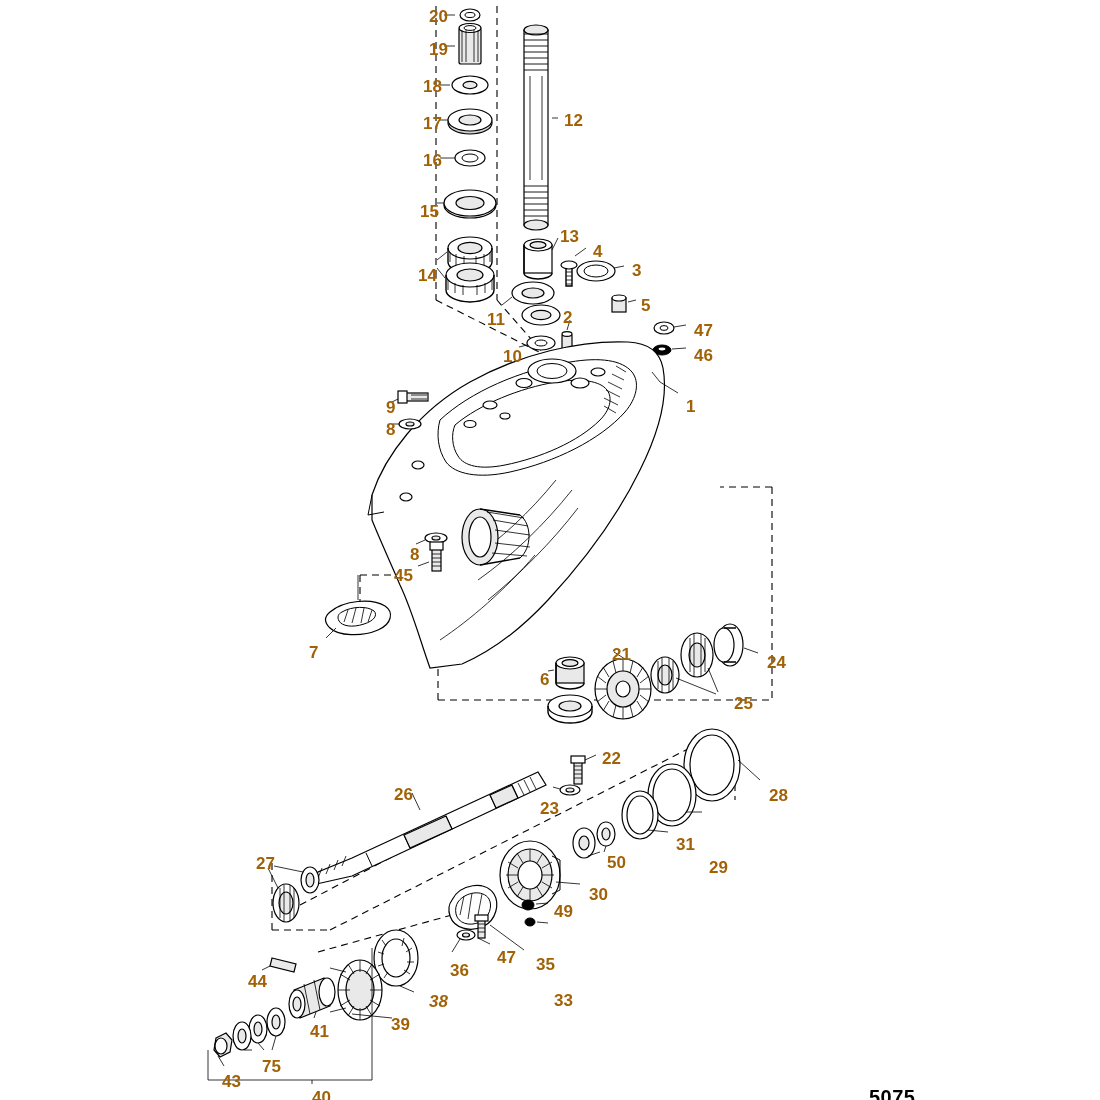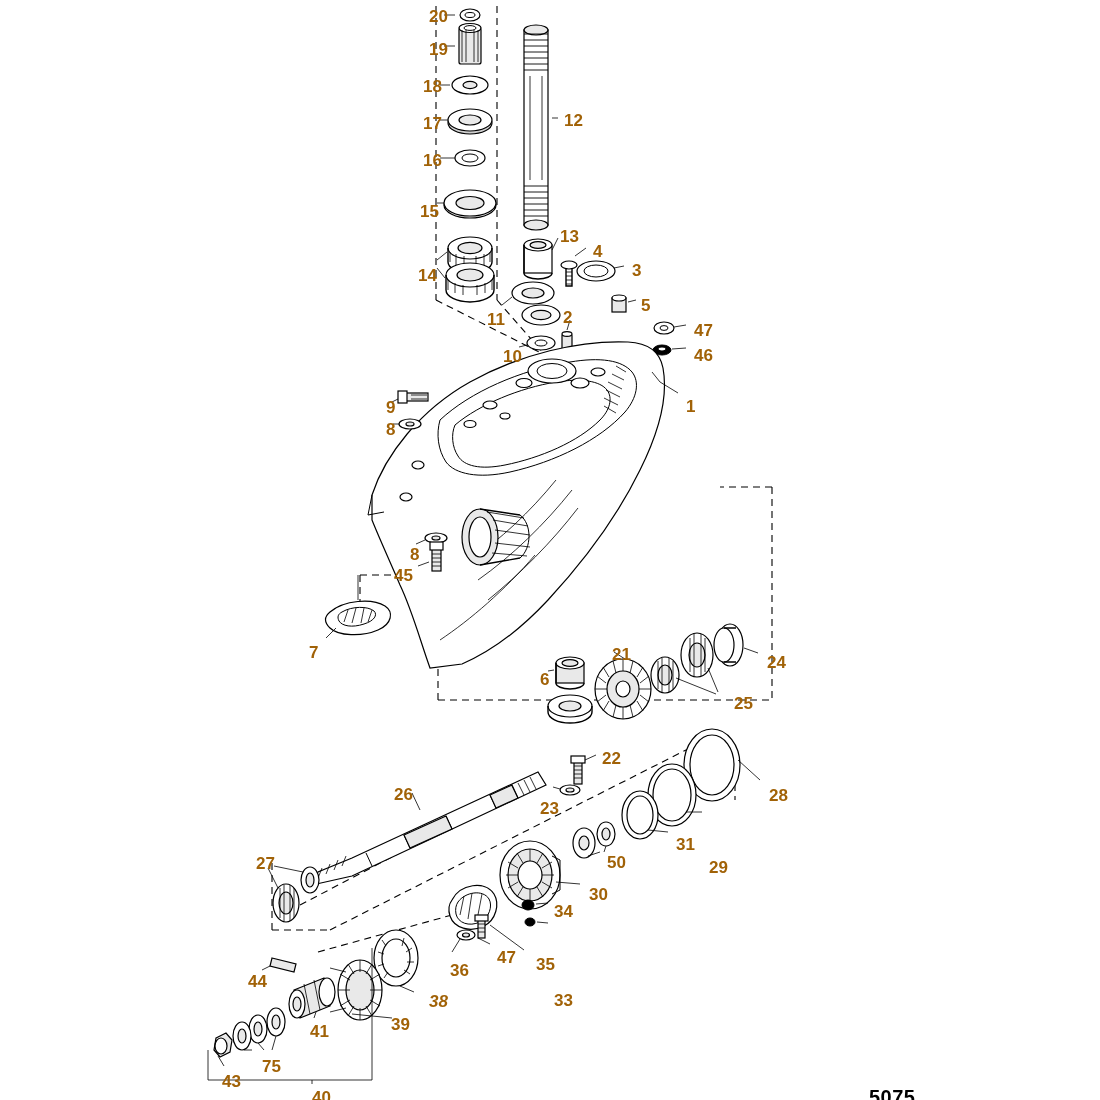--- a/index.html
+++ b/index.html
@@ -512,21 +512,21 @@
   <div class="callout" style="left:734px;top:695px;">25</div>
   <div class="callout" style="left:602px;top:750px;">22</div>
   <div class="callout" style="left:540px;top:800px;">23</div>
   <div class="callout" style="left:769px;top:787px;">28</div>
   <div class="callout" style="left:709px;top:816px;margin-top:43px;">29</div>
   <div class="callout" style="left:676px;top:836px;">31</div>
   <div class="callout" style="left:394px;top:786px;">26</div>
   <div class="callout" style="left:607px;top:854px;">50</div>
   <div class="callout" style="left:256px;top:855px;">27</div>
   <div class="callout" style="left:589px;top:886px;">30</div>
-  <div class="callout" style="left:554px;top:903px;">34</div>
+  <div class="callout" style="left:554px;top:903px;">49</div>
   <div class="callout" style="left:554px;top:978px;margin-top:14px;">33</div>
   <div class="callout" style="left:497px;top:949px;">47</div>
   <div class="callout" style="left:536px;top:956px;">35</div>
   <div class="callout" style="left:450px;top:962px;">36</div>
   <div class="callout" style="left:248px;top:973px;">44</div>
   <div class="callout" style="left:429px;top:993px;font-style:italic;">38</div>
   <div class="callout" style="left:391px;top:1016px;">39</div>
   <div class="callout" style="left:310px;top:1023px;">41</div>
   <div class="callout" style="left:262px;top:1058px;">75</div>
   <div class="callout" style="left:222px;top:1073px;">43</div>

